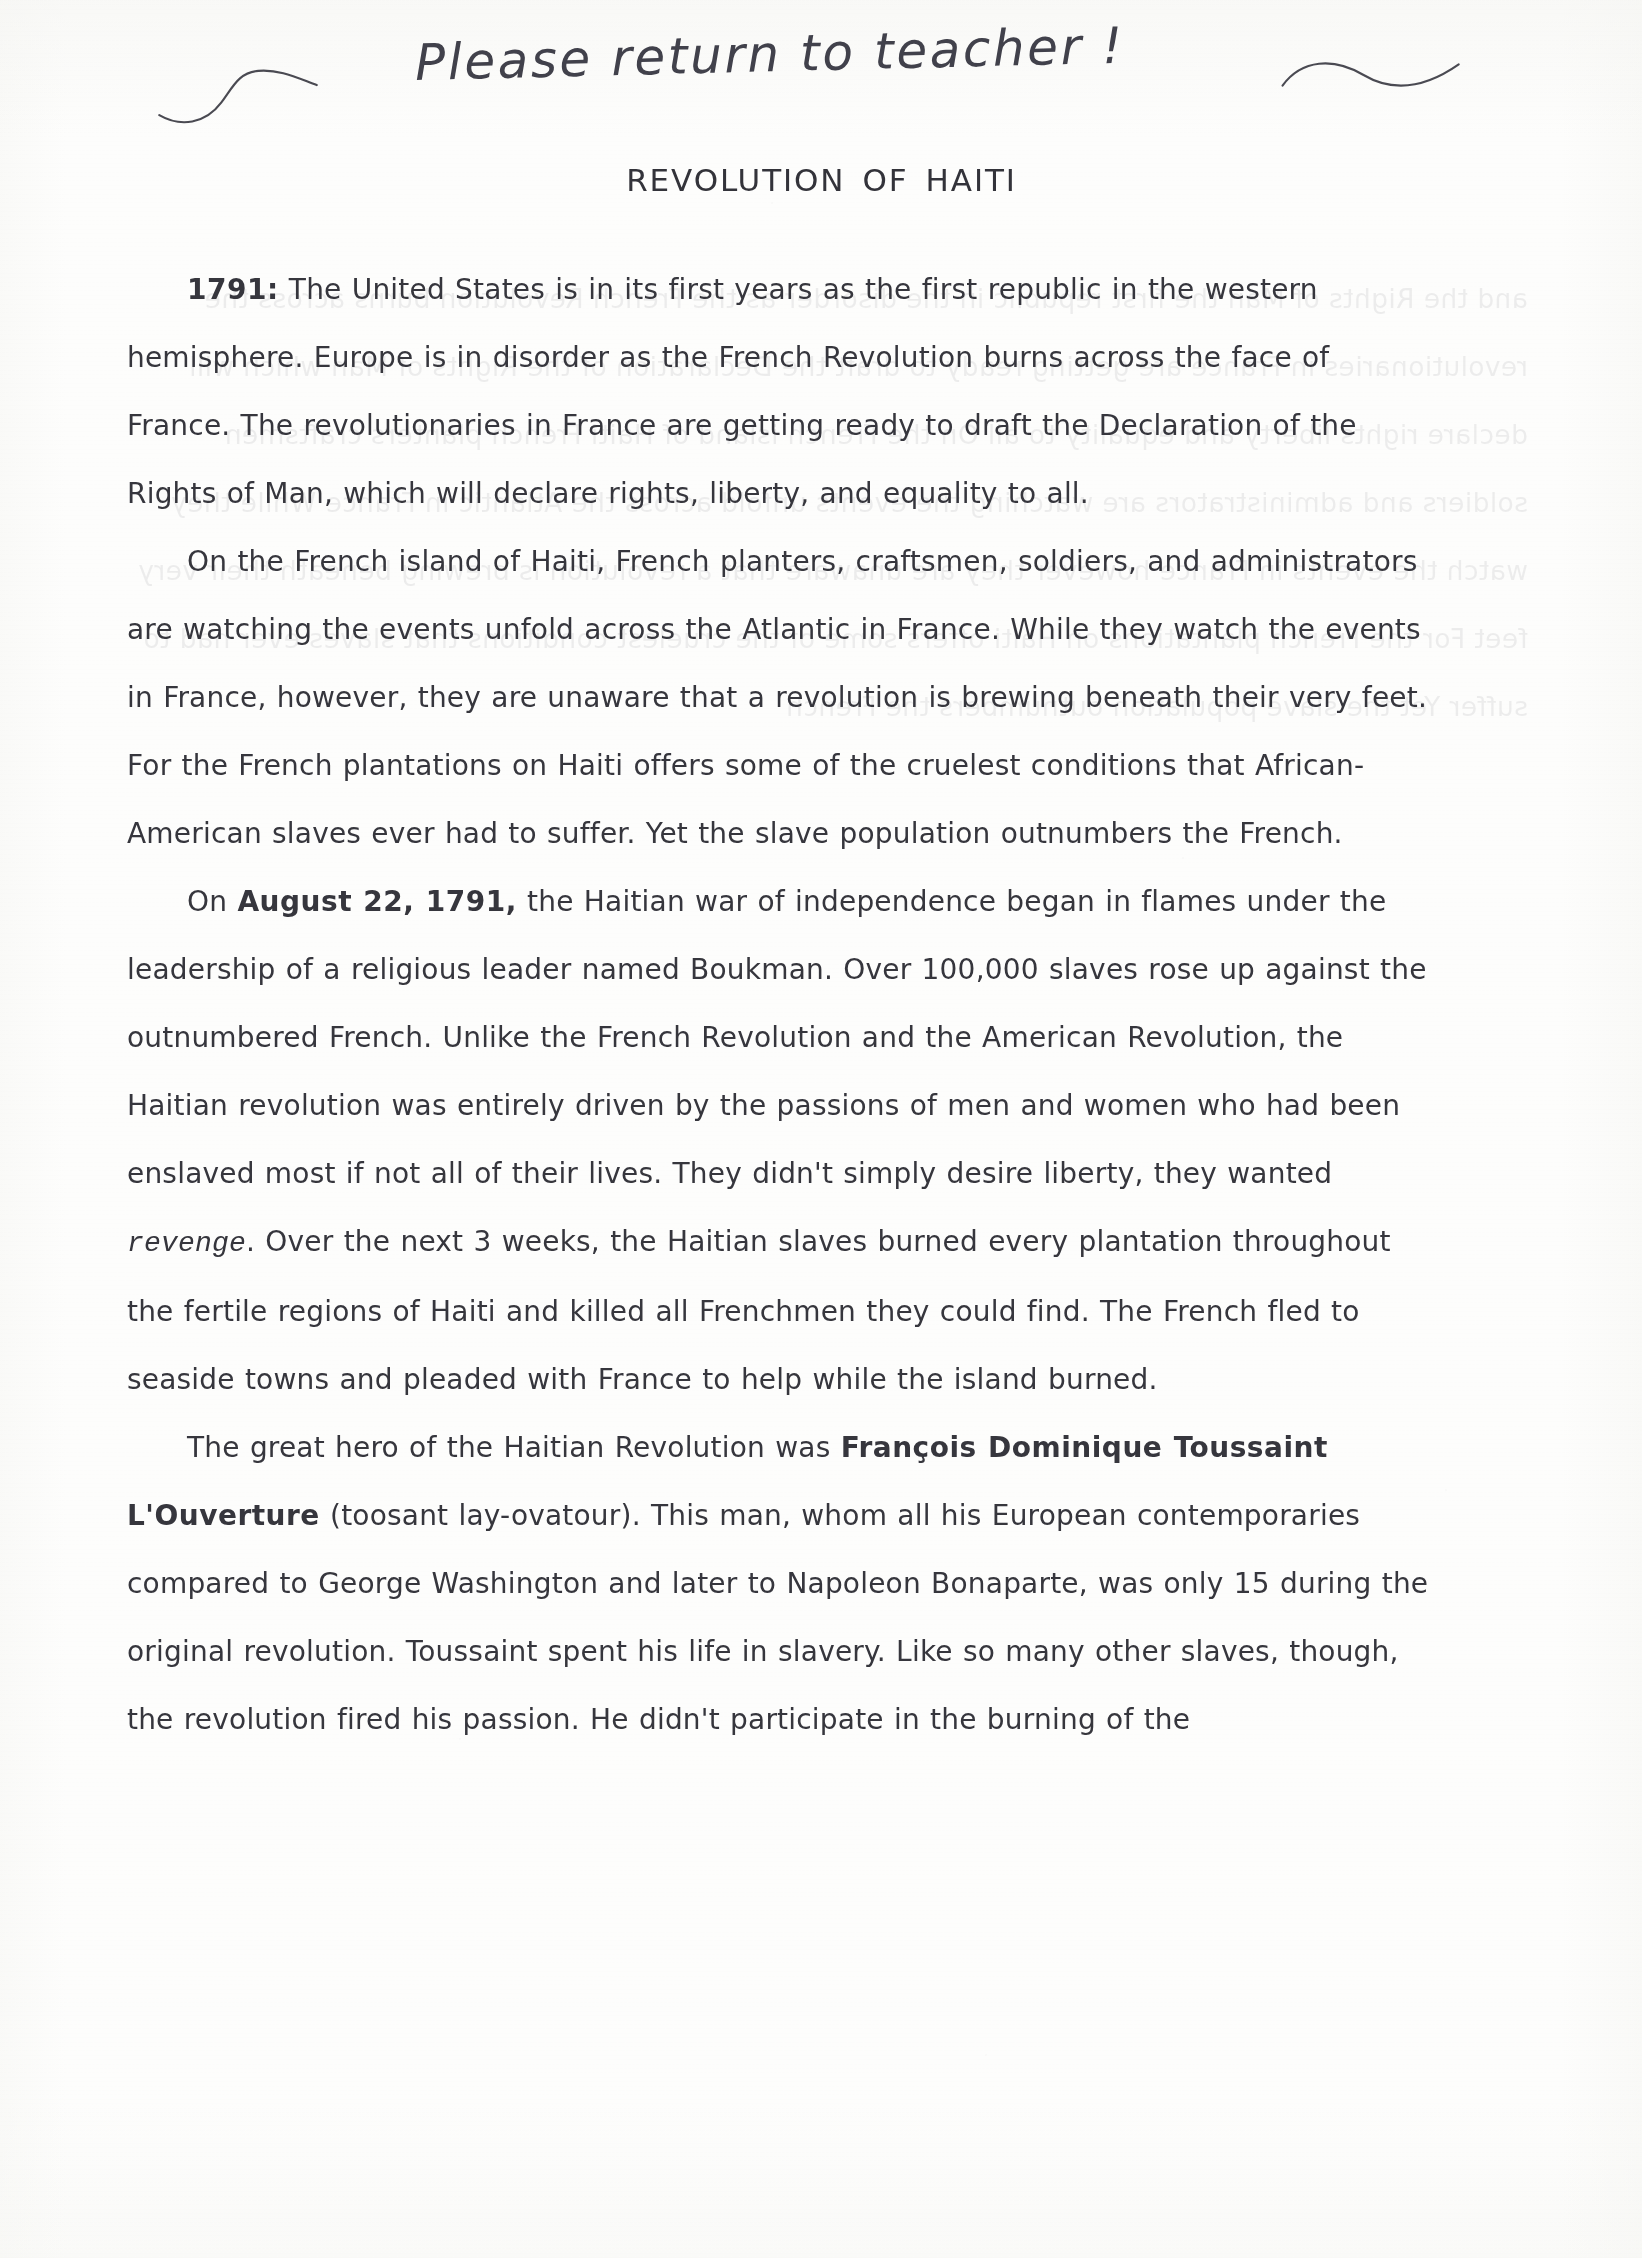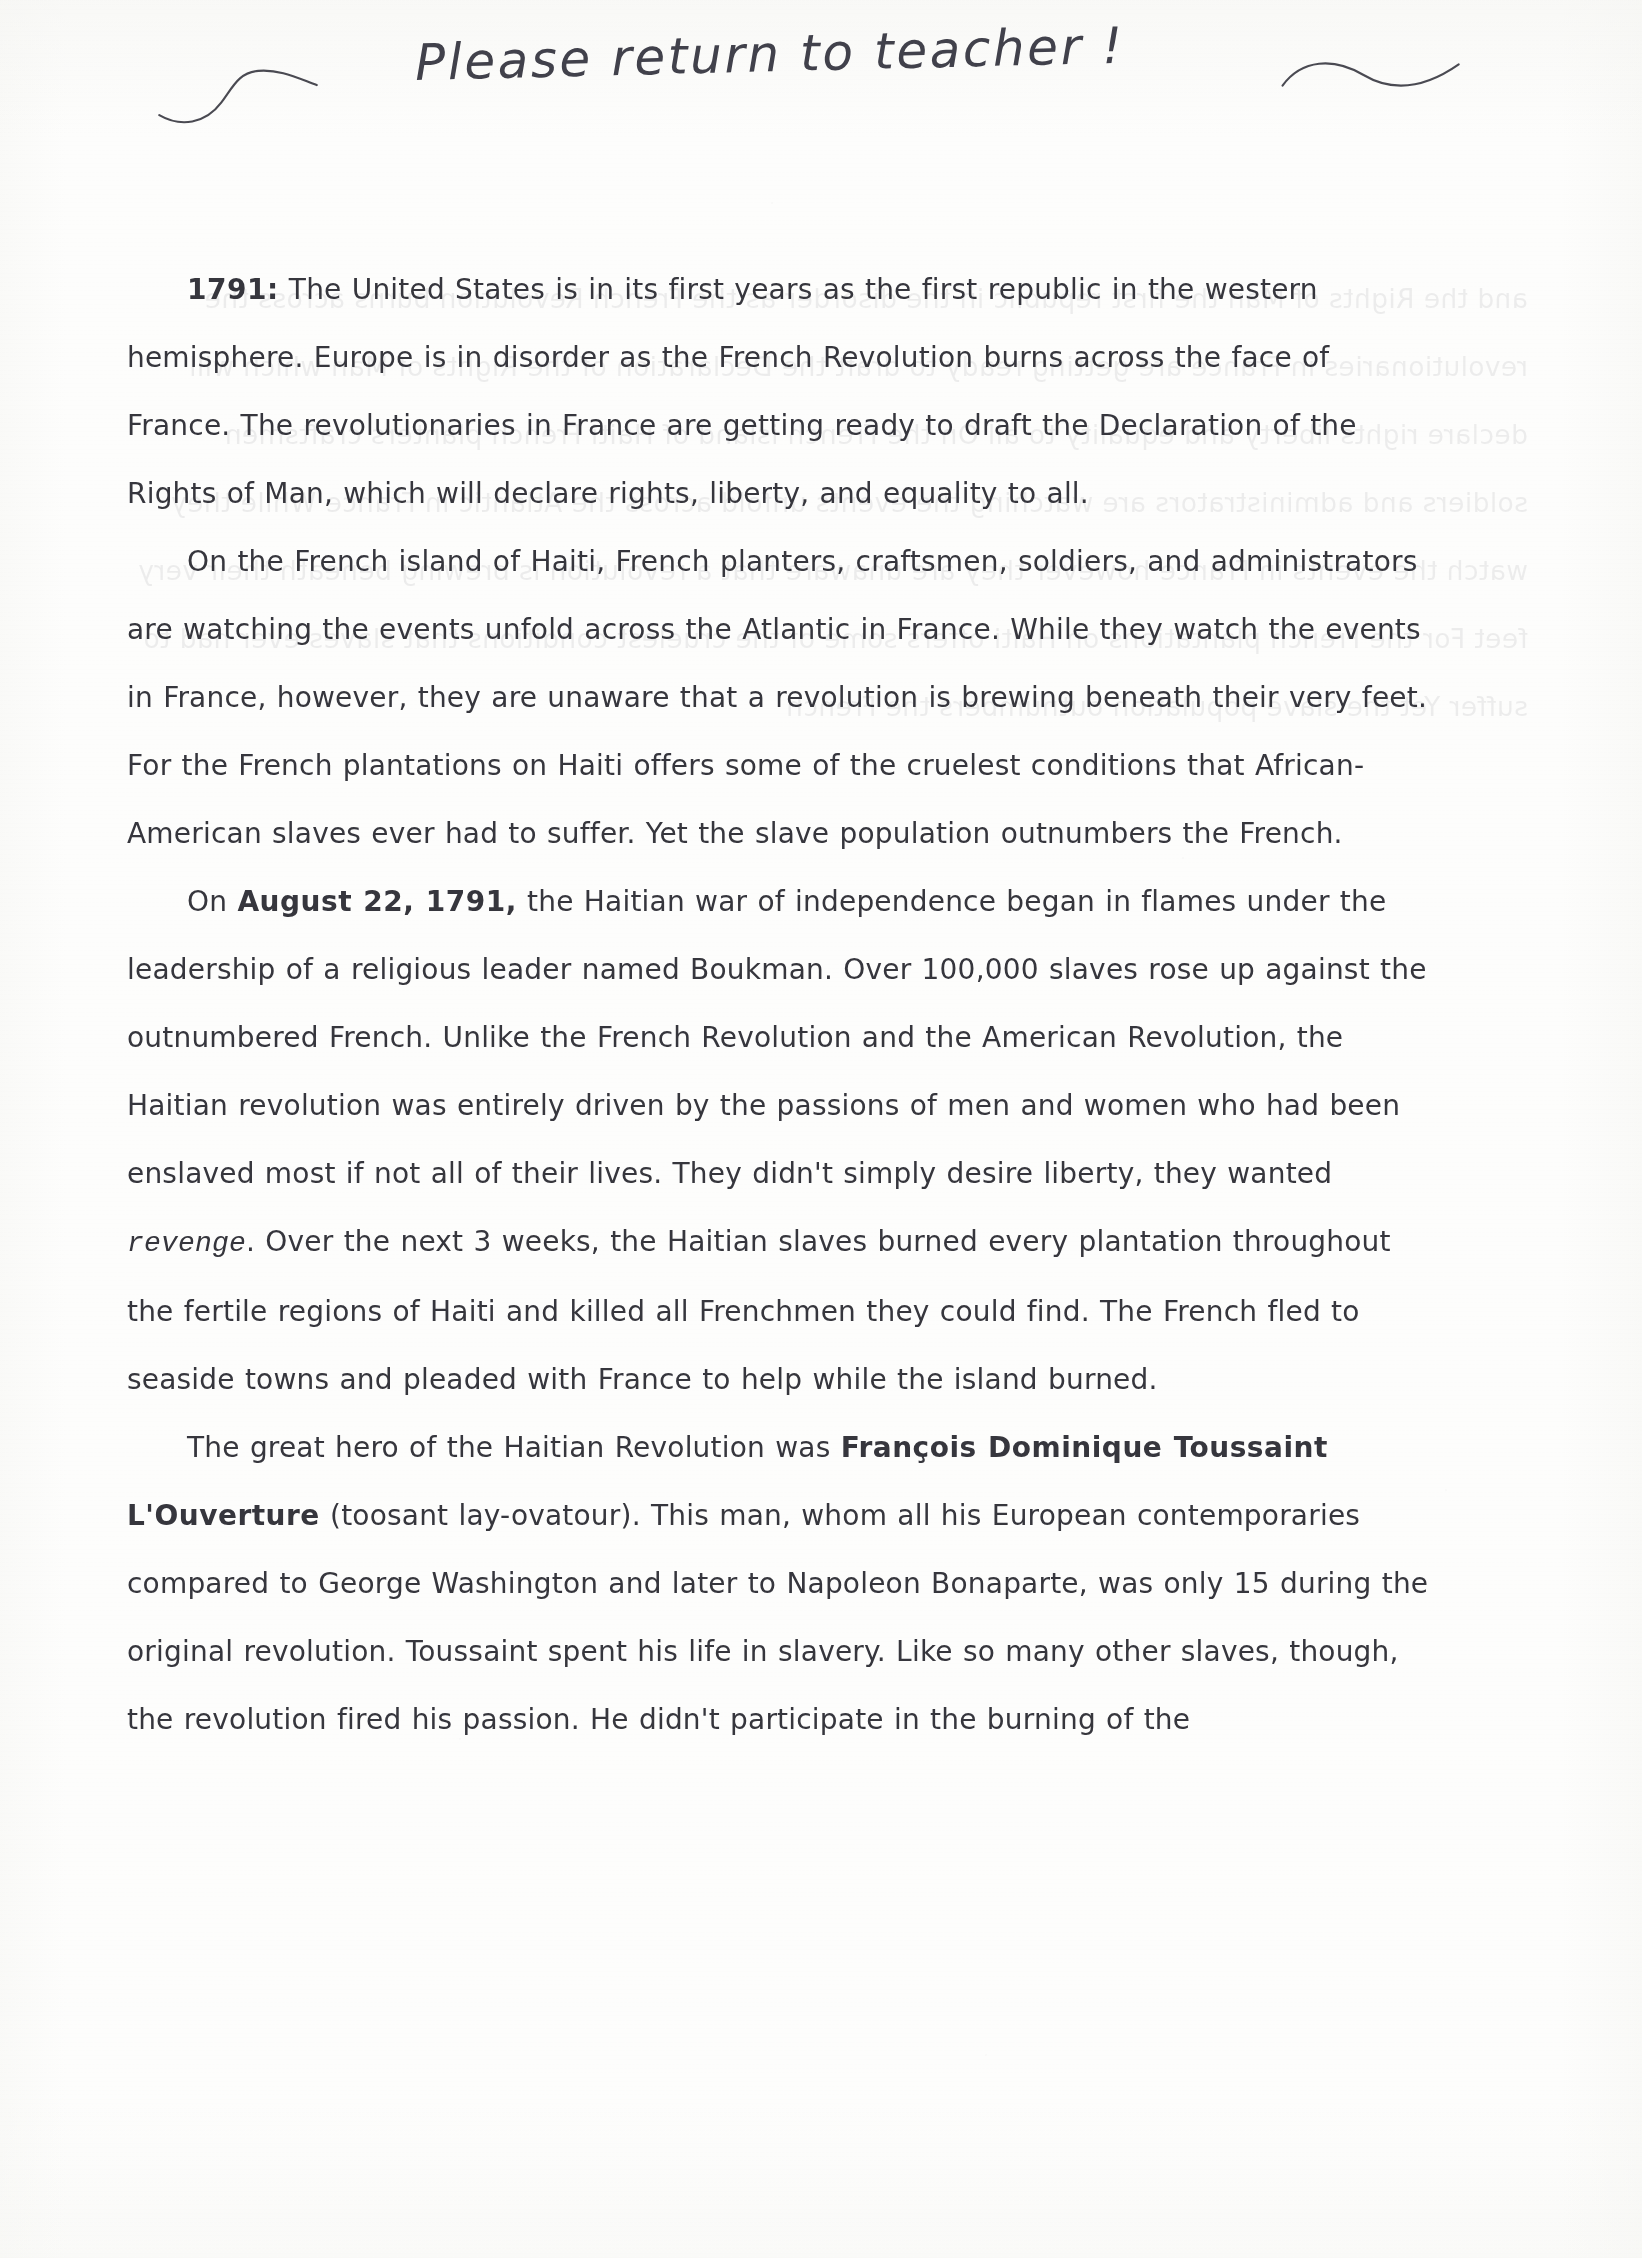--- a/index.html
+++ b/index.html
@@ -154,20 +154,21 @@
       <path d="M6 60 C 30 74, 58 70, 76 46 C 90 27, 96 12, 118 10 C 142 8, 162 18, 184 26" fill="none" stroke="#4a4a52" stroke-width="2.4" stroke-linecap="round"></path>
     </svg>
 
     <div class="handnote-text">Please return to teacher !</div>
 
     <svg class="squiggle-right" width="185" height="53" viewBox="0 0 210 60">
       <path d="M4 38 C 26 8, 62 6, 96 26 C 128 45, 164 42, 204 14" fill="none" stroke="#4a4a52" stroke-width="2.4" stroke-linecap="round"></path>
     </svg>
   </div>
 
+  <div class="doc-title">REVOLUTION OF HAITI</div>
 
   <div class="body">
     <p><b>1791:</b><span> The United States is in its first years as the first republic in the western hemisphere. Europe is in disorder as the French Revolution burns across the face of France. The revolutionaries in France are getting ready to draft the Declaration of the Rights of Man, which will declare rights, liberty, and equality to all.</span></p>
     <p><span>On the French island of Haiti, French planters, craftsmen, soldiers, and administrators are watching the events unfold across the Atlantic in France.  While they watch the events in France, however, they are unaware that a revolution is brewing beneath their very feet.  For the French plantations on Haiti offers some of the cruelest conditions that African-American slaves ever had to suffer.  Yet the slave population outnumbers the French.</span></p>
     <p><span>On </span><b>August 22, 1791,</b><span> the Haitian war of independence began in flames under the leadership of a religious leader named Boukman.  Over 100,000 slaves rose up against the outnumbered French. Unlike the French Revolution and the American Revolution, the Haitian revolution was entirely driven by the passions of men and women who had been enslaved most if not all of their lives. They didn't simply desire liberty, they wanted </span><i>revenge</i><span>. Over the next 3 weeks, the Haitian slaves burned every plantation throughout the fertile regions of Haiti and killed all Frenchmen they could find. The French fled to seaside towns and pleaded with France to help while the island burned.</span></p>
     <p><span>The great hero of the Haitian Revolution was </span><b>François Dominique Toussaint L'Ouverture</b><span> (toosant lay-ovatour). This man, whom all his European contemporaries compared to George Washington and later to Napoleon Bonaparte, was only 15 during the original revolution. Toussaint spent his life in slavery. Like so many other slaves, though, the revolution fired his passion.  He didn't participate in the burning of the</span></p>
   </div>
 
   <div class="streaks"></div>
   <div class="scan-speckle"></div>

